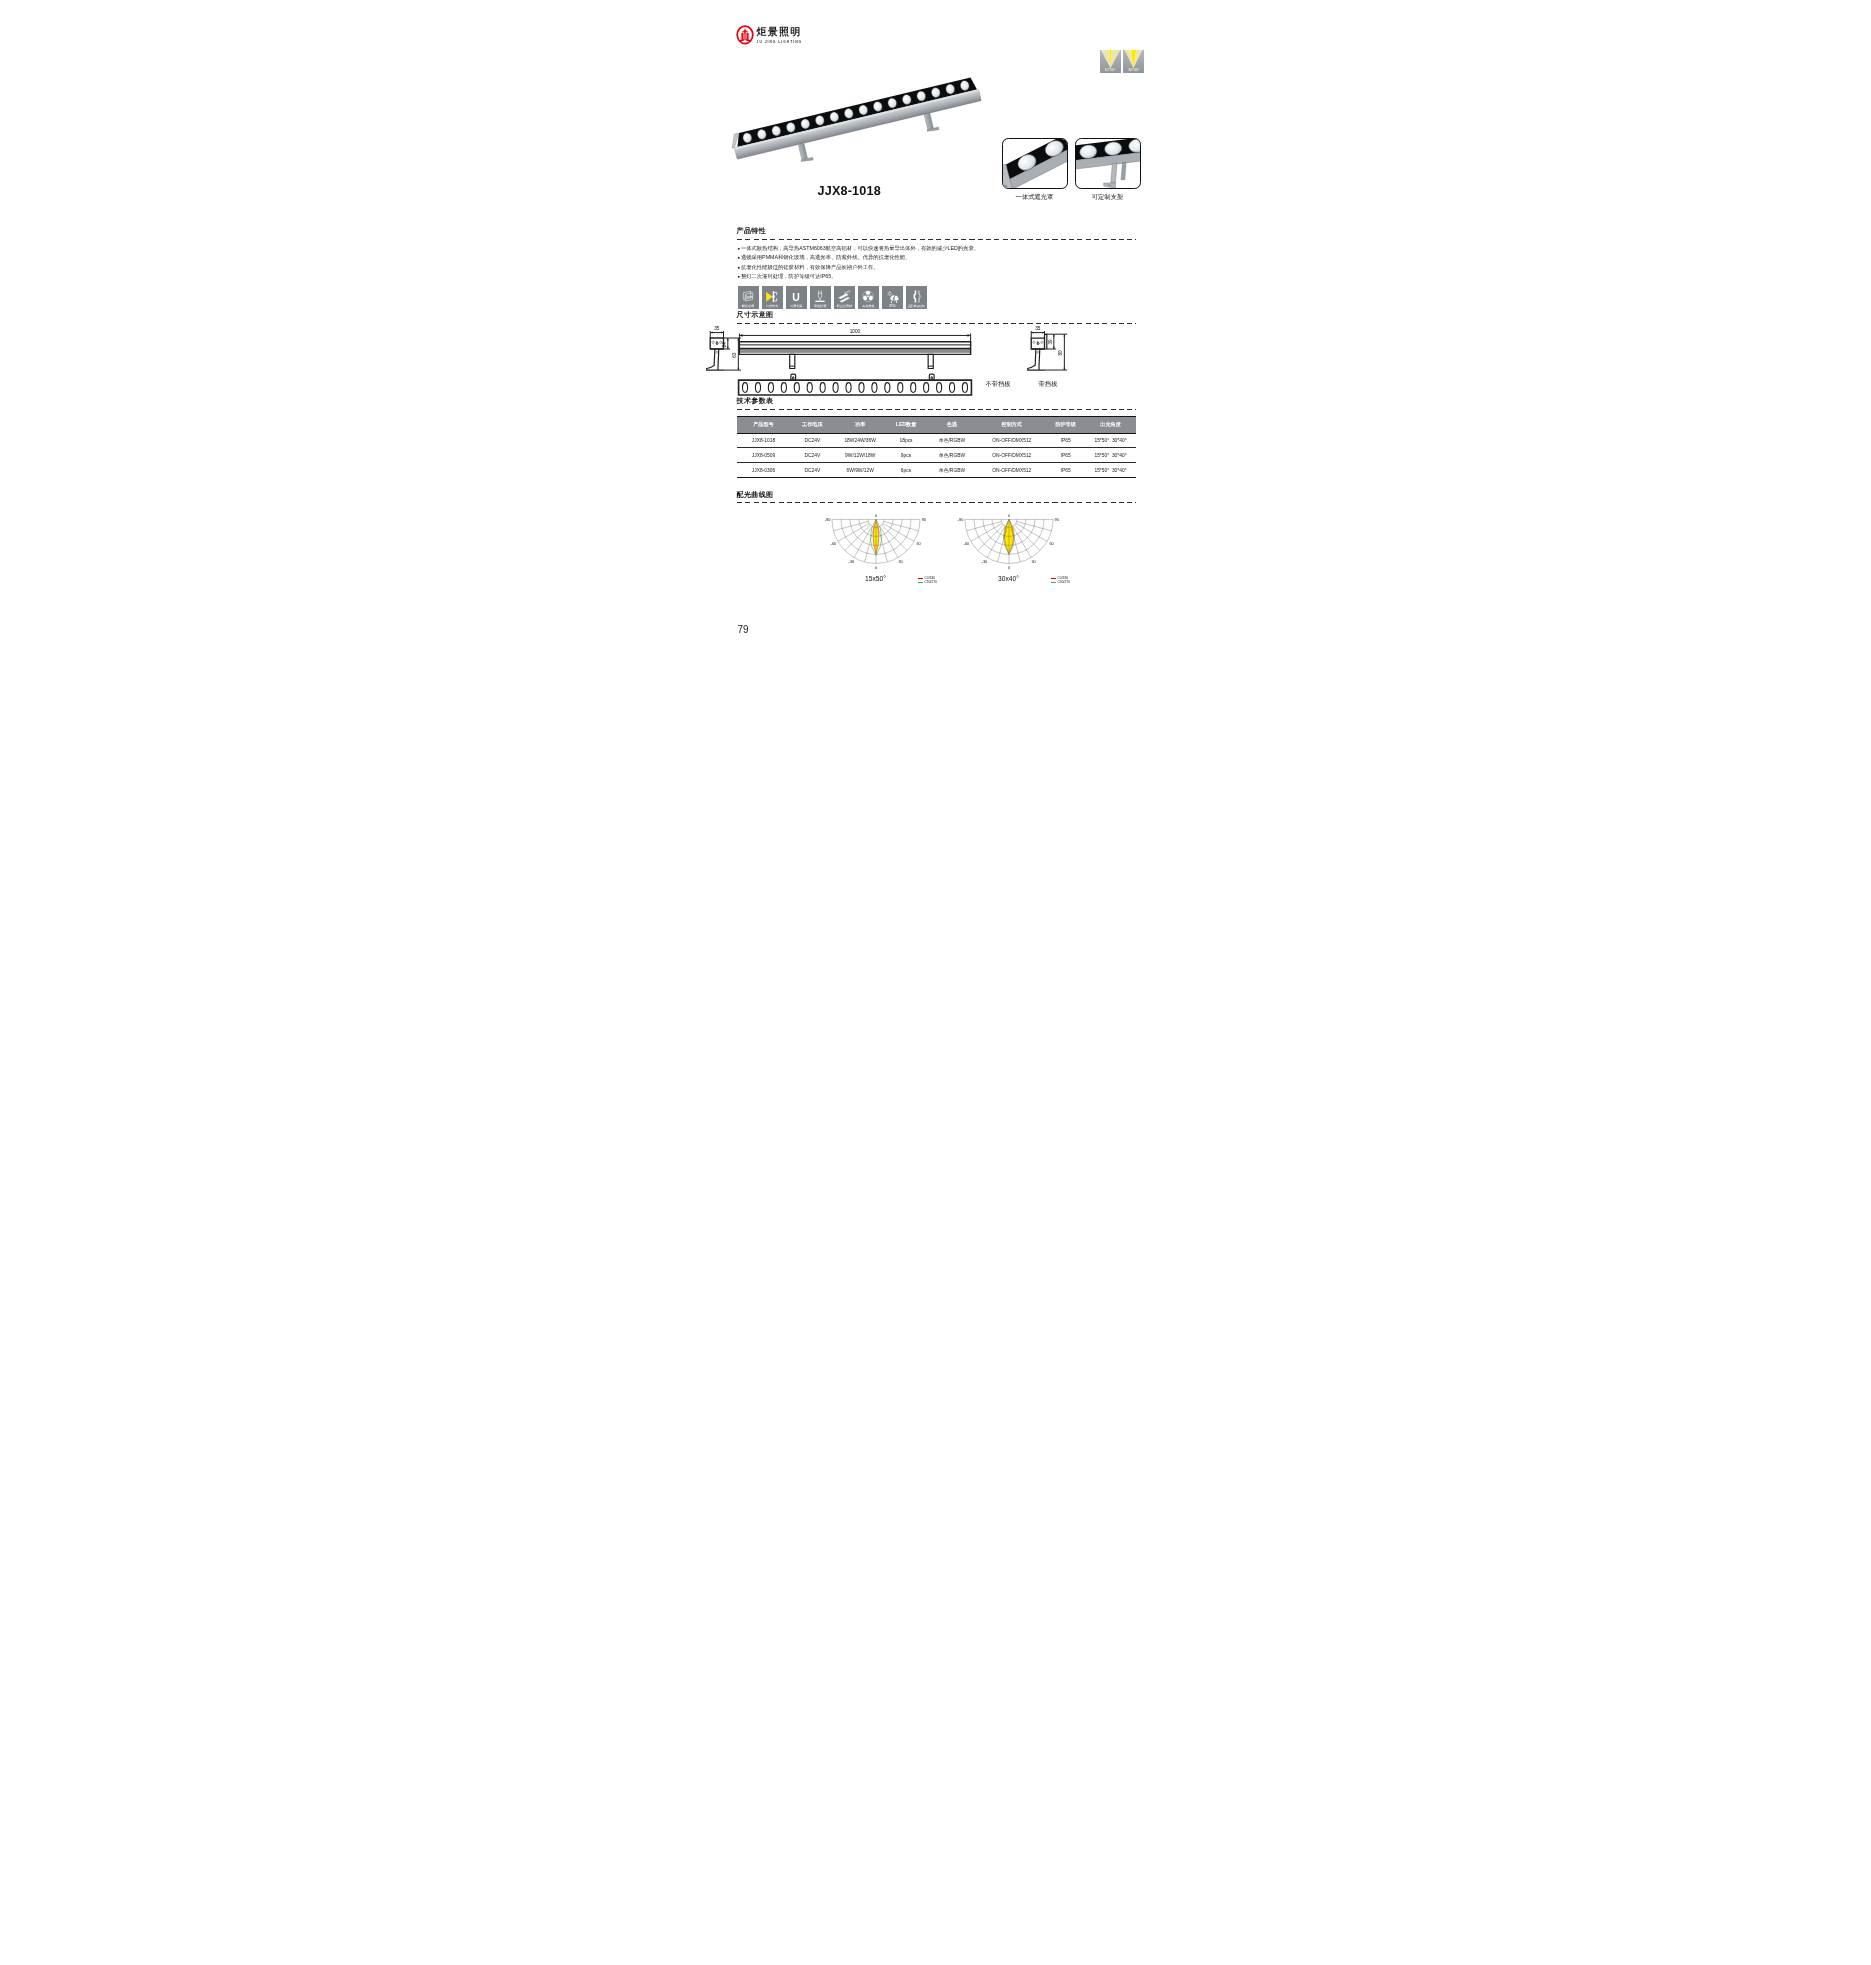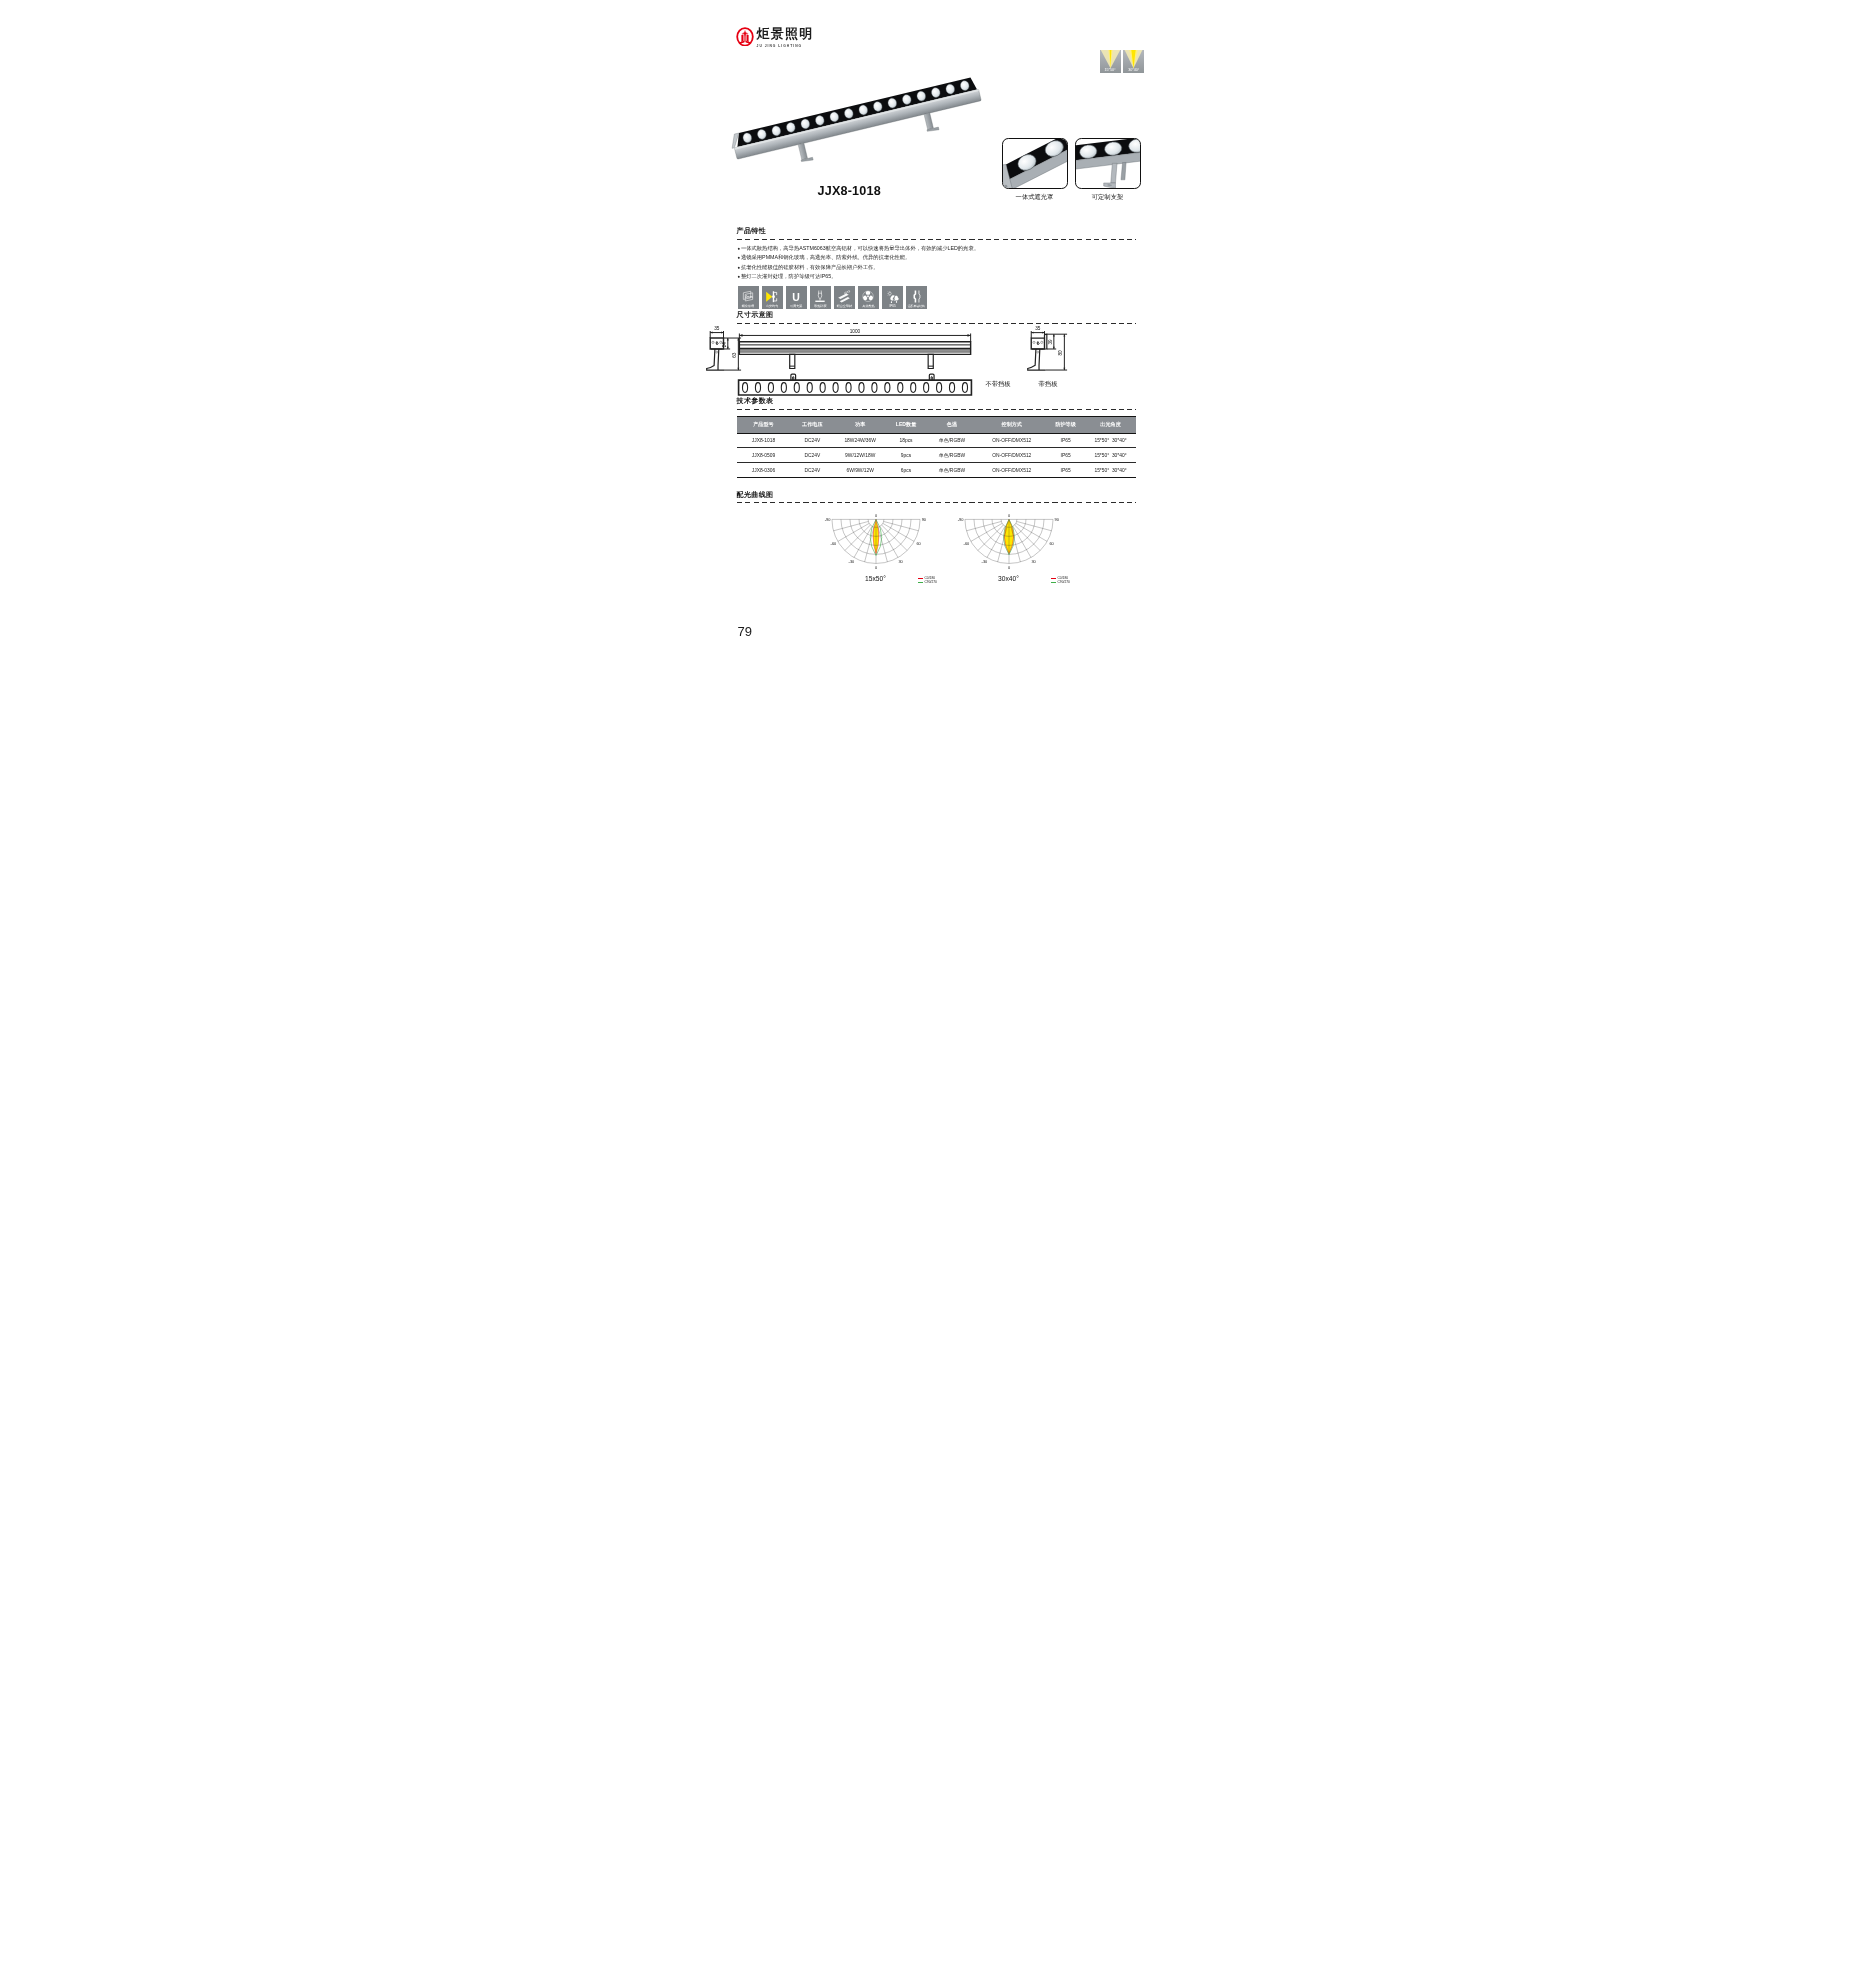--- a/index.html
+++ b/index.html
@@ -2,21 +2,21 @@
 <html style="font-size:6.3px"><head>
 <meta charset="utf-8">
 <style>
   * { margin:0; padding:0; box-sizing:border-box; }
   html,body { background:#fff; }
   body { font-family:"Liberation Sans","DejaVu Sans",sans-serif; color:#1a1a1a; }
   #page { position:relative; width:468px; height:662px; margin:0 auto; background:#fff; overflow:hidden; }
 
   
   .logo { position:absolute; left:34px; top:25px; display:flex; align-items:center; gap:3.1px; }
-  .logo-text .cn { font-size:13px; font-weight:700; letter-spacing:1.2px; color:#1c1c1c; }
+  .logo-text .cn { font-size:10px; font-weight:700; letter-spacing:1.2px; color:#1c1c1c; }
   .logo-text .en { font-size:3.3px; font-weight:700; letter-spacing:1px; color:#3c3c3c; margin-top:0.8px; }
   .beam-badges { position:absolute; left:398px; top:50px; display:flex; gap:2.8px; }
   .badge { position:relative; width:21px; height:23px; background:linear-gradient(180deg,#b4b8bd,#909699); overflow:hidden; }
   .badge svg { position:absolute; inset:0; }
   .badge .blabel { position:absolute; bottom:0.8px; width:100%; text-align:center; color:#fff; font-size:3.7px; }
 
   
   .hero { position:absolute; left:27.5px; top:77px; width:252px; height:94px; }
   .hero-rot { position:absolute; left:0; top:23.6px; transform:rotate(-13.5deg); transform-origin:50% 50%; }
 
@@ -62,21 +62,21 @@
   .chart.left { left:115px; } .chart.right { left:248px; }
   .chart .cap-row { position:relative; margin-top:0.8px; height:13.4px; }
   .chart .cap { position:absolute; left:0; right:0; text-align:center; font-size:6.7px; color:#111; }
   .chart .legend { position:absolute; right:-2.4px; top:1.2px; }
   .legend-row { display:flex; align-items:center; gap:1.6px; }
   .legend-row i { display:inline-block; width:5.1px; height:0.8px; }
   .legend-row span { font-size:3.3px; color:#222; }
   .pg { stroke:#2b2b2b; stroke-width:0.7; fill:none; }
   .pl { font-size:10px; fill:#1c1c1c; }
 
-  .page-num { position:absolute; left:36px; top:624px; font-size:13px; color:#1b1b1b; }
+  .page-num { position:absolute; left:36px; top:624px; font-size:10px; color:#1b1b1b; }
 
   .drawing line, .drawing path, .drawing rect, .drawing ellipse, .drawing polyline { vector-effect:non-scaling-stroke; }
   .dtxt { font-size:12px; fill:#111; }
 </style>
 </head>
 <body>
 
 <div id="page">
 
   <div class="logo">

